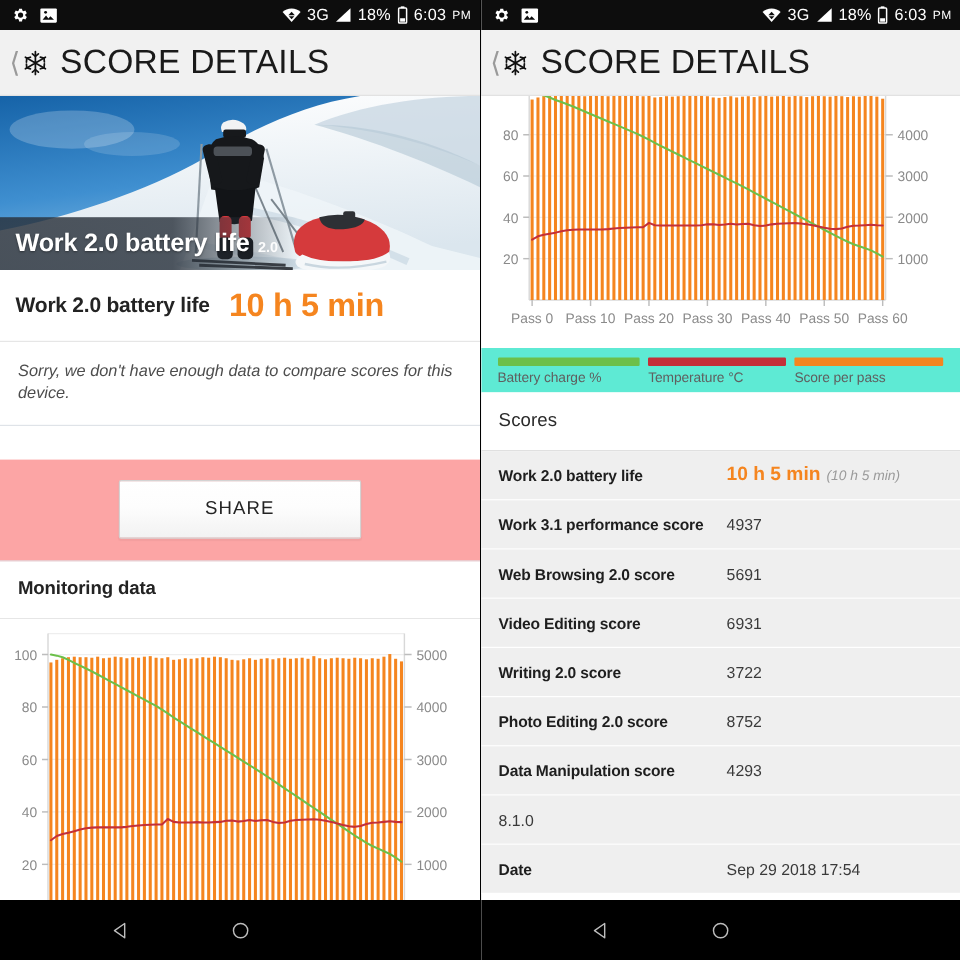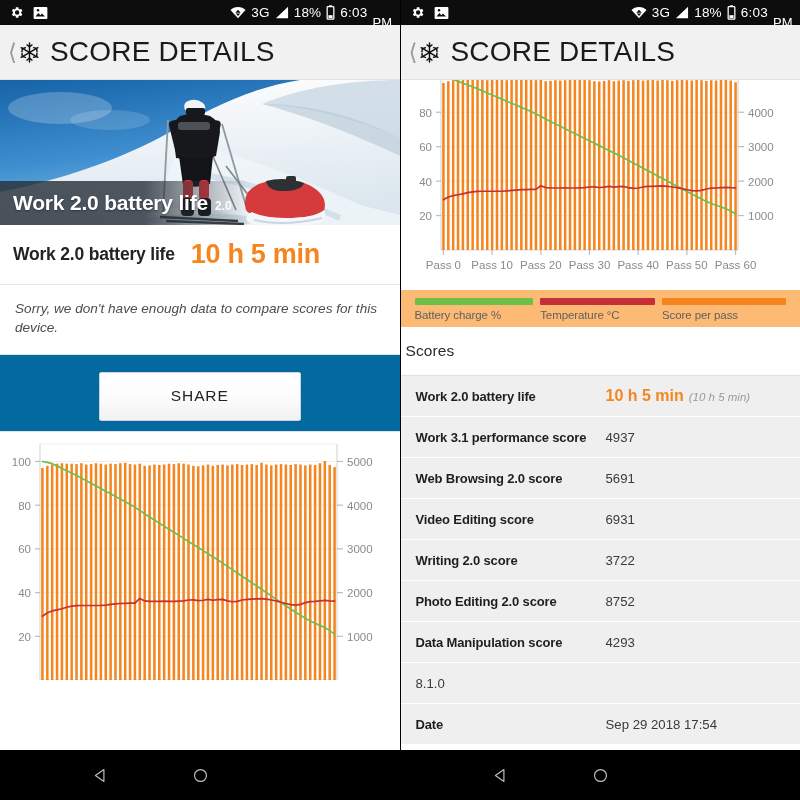--- a/index.html
+++ b/index.html
@@ -6,21 +6,21 @@
   body{width:800px;height:800px;font-family:"Liberation Sans",sans-serif;overflow:hidden;}
   .screen{width:800px;height:800px;display:flex;position:relative;}
   .panel{width:400px;height:800px;position:relative;background:#fff;overflow:hidden;display:flex;flex-direction:column;}
   .panel.left{border-right:1px solid #000;}
 
   
   .statusbar{height:25px;background:#0d0d0d;display:flex;align-items:center;padding:0 7px 0 9px;flex:0 0 25px;}
   .sb-left{display:flex;align-items:center;gap:9px;}
   .sb-right{margin-left:auto;display:flex;align-items:center;gap:5px;color:#fff;}
   .sb-text{color:#fff;font-size:13.5px;letter-spacing:.2px;font-family:"Liberation Sans",sans-serif;}
-  .sb-text.small{font-size:13px;letter-spacing:.3px;position:relative;top:10px;}
+  .sb-text.small{font-size:10px;letter-spacing:.3px;position:relative;top:1px;}
   .sb-ico{display:block;}
 
   
   .appbar{height:54px;background:#f1f1f1;display:flex;align-items:center;padding-left:8px;flex:0 0 54px;border-bottom:1px solid #e2e2e2;}
   .chev{color:#9a9a9a;font-size:23px;line-height:1;margin-right:1px;font-family:"Liberation Sans",sans-serif;}
   .flake{margin-right:9px;display:block;}
   .appbar-title{font-size:28px;color:#1a1a1a;letter-spacing:.2px;font-family:"Liberation Sans",sans-serif;}
 
   
   .body{flex:1 1 auto;position:relative;overflow:hidden;background:#fff;}
@@ -37,42 +37,42 @@
   
   .resultrow{height:59px;background:#fff;display:flex;align-items:center;padding:0 13px;border-bottom:1px solid #e6e6e6;}
   .result-label{font-size:17.5px;font-weight:bold;color:#232323;letter-spacing:-.2px;}
   .result-value{font-size:27px;font-weight:bold;color:#f5851f;margin-left:16px;letter-spacing:-.3px;}
 
   
   .note{padding:14px 15px 16px 15px;background:#fff;border-bottom:1px solid #dfe3e8;}
   .note-text{font-size:13.6px;font-style:italic;color:#4d4d4d;line-height:1.42;}
 
   
-  .sharestrip{background:#0369a1;padding:17px 0 10px 0;display:flex;justify-content:center;border-bottom:1px solid #dfe3e8;}
+  .sharestrip{background:#fca5a5;padding:17px 0 18px 0;display:flex;justify-content:center;border-bottom:1px solid #dfe3e8;margin-top:28px;}
   .sharebtn{width:200px;height:47px;border:1px solid #d3d3d3;border-radius:2px;
     background:linear-gradient(180deg,#ffffff 0%,#fdfdfd 45%,#f2f2f2 100%);
     display:flex;align-items:center;justify-content:center;font-size:15.5px;color:#232323;letter-spacing:.9px;
     box-shadow:0 1px 1px rgba(0,0,0,.04);cursor:pointer;}
 
   
   .sect-head{height:47px;display:flex;align-items:center;padding-left:15px;background:#fff;border-bottom:1px solid #e6e6e6;}
   .sect-head-title{font-size:15.5px;font-weight:bold;color:#232323;letter-spacing:-.1px;}
 
   
   .chartbox{background:#fff;position:relative;}
   .chartbox svg{display:block;}
 
   
-  .legend{display:flex;padding:8px 14px 6px 14px;background:#fdba74;gap:0;align-items:flex-end;}
+  .legend{display:flex;padding:8px 14px 6px 14px;background:#5eead4;gap:0;align-items:flex-end;}
   .leg{display:flex;flex-direction:column;}
   .leg-bar{height:7px;border-radius:1px;}
   .leg-label{font-size:11.5px;color:#5f5f5f;margin-top:4px;letter-spacing:-.1px;}
 
   
-  .scores-head{height:48px;display:flex;align-items:center;padding-left:5px;background:#fff;border-bottom:1px solid #e0e0e0;}
+  .scores-head{height:48px;display:flex;align-items:center;padding-left:15px;background:#fff;border-bottom:1px solid #e0e0e0;}
   .scores-head-title{font-size:15.5px;color:#2b2b2b;letter-spacing:.1px;}
   .srow{height:40px;display:flex;align-items:center;padding:0 15px;background:#efefef;border-bottom:1px solid #fff;}
   .skey{font-size:13px;font-weight:bold;color:#1e1e1e;width:190px;flex:0 0 190px;letter-spacing:-.15px;}
   .sval{font-size:13.2px;color:#3a3a3a;display:flex;align-items:baseline;}
   .sval.hl{font-size:16px;font-weight:bold;color:#f5851f;}
   .sval-note{font-size:11.5px;font-style:italic;color:#9a9a9a;margin-left:5px;font-weight:normal;}
 
   
   .navbar{height:50px;background:#000;display:flex;align-items:center;flex:0 0 50px;}
   .nav-btn{width:100px;display:flex;align-items:center;justify-content:center;cursor:pointer;}
@@ -197,20 +197,23 @@
       </div>
 
       <div class="note">
         <div class="note-text">Sorry, we don't have enough data to compare scores for this device.</div>
       </div>
 
       <div class="sharestrip">
         <div class="sharebtn">SHARE</div>
       </div>
 
+      <div class="sect-head">
+        <span class="sect-head-title">Monitoring data</span>
+      </div>
 
       <div class="chartbox">
         <svg id="chart-left" width="400" height="248" viewBox="0 0 400 248">
             <rect x="0" y="0" width="400" height="248" fill="#ffffff"></rect>
             <line x1="40" y1="204.2962962962963" x2="337" y2="204.2962962962963" stroke="#eeeeee" stroke-width="1"></line>
             <line x1="40" y1="160.5925925925926" x2="337" y2="160.5925925925926" stroke="#eeeeee" stroke-width="1"></line>
             <line x1="40" y1="116.88888888888889" x2="337" y2="116.88888888888889" stroke="#eeeeee" stroke-width="1"></line>
             <line x1="40" y1="73.18518518518519" x2="337" y2="73.18518518518519" stroke="#eeeeee" stroke-width="1"></line>
             <line x1="40" y1="29.48148148148148" x2="337" y2="29.48148148148148" stroke="#eeeeee" stroke-width="1"></line>
             <line x1="40" y1="12" x2="337" y2="12" stroke="#eeeeee" stroke-width="1"></line>

